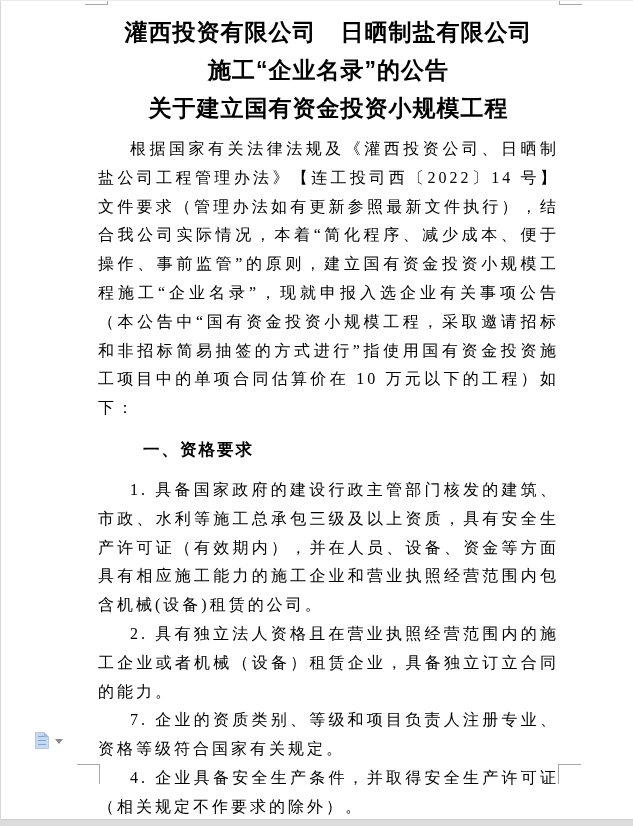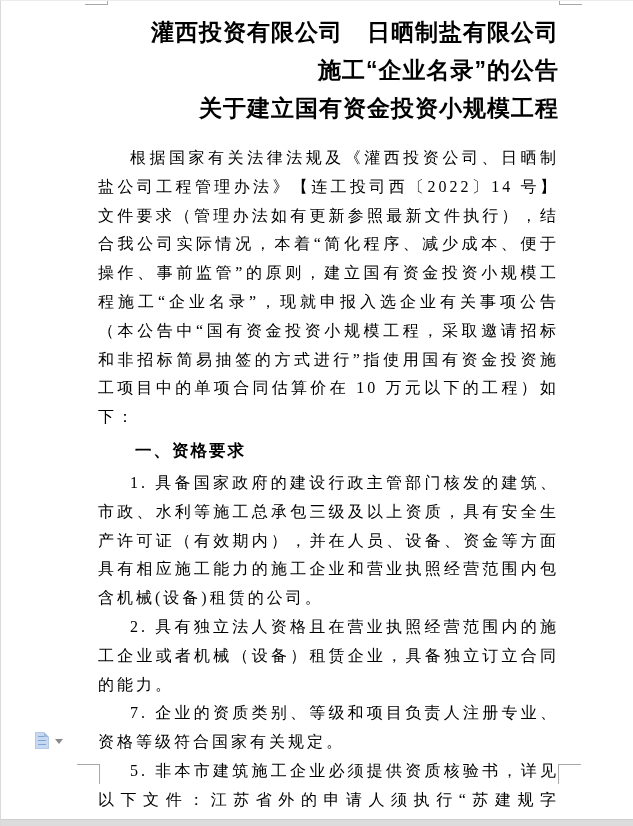--- a/index.html
+++ b/index.html
@@ -13,26 +13,26 @@
   
   .crop{position:absolute;}
   .crop.tl{left:84px;top:0;width:22px;height:3px;border-bottom:1px solid #a8a8a8;border-right:1px solid #a8a8a8;}
   .crop.tr{left:558px;top:0;width:22px;height:3px;border-bottom:1px solid #a8a8a8;border-left:1px solid #a8a8a8;}
   .crop.bl{left:76px;top:763px;width:22px;height:19px;border-top:1px solid #a8a8a8;border-right:1px solid #a8a8a8;}
   .crop.br{left:557px;top:763px;width:22px;height:19px;border-top:1px solid #a8a8a8;border-left:1px solid #a8a8a8;}
   .bottom-band{position:absolute;left:0;right:0;bottom:0;height:6px;background:#dcdcdc;border-top:1px solid #cfcfcf;}
   
   .doc-area{position:absolute;left:97px;top:12px;width:461px;}
   .title{font-family:"Liberation Sans","DejaVu Sans",sans-serif;font-weight:bold;
-         font-size:23px;line-height:38px;text-align:right;letter-spacing:1px;}
+         font-size:23px;line-height:38px;text-align:center;letter-spacing:1px;}
   .para{font-size:16px;line-height:28.8px;letter-spacing:3px;text-align:justify;
         text-indent:2em;margin:0;}
-  .intro{margin-top:17px;}
+  .intro{margin-top:8px;}
   .heading{font-family:"Liberation Sans","DejaVu Sans",sans-serif;font-weight:bold;
-           font-size:16.5px;line-height:29px;letter-spacing:2px;text-indent:2em;margin:4px;}
+           font-size:16.5px;line-height:29px;letter-spacing:2px;text-indent:2em;margin:12px;}
   
   .margin-btn{position:absolute;left:34px;top:731px;display:flex;align-items:flex-start;cursor:pointer;}
   .sheet{position:relative;width:14px;height:17px;background:#c7d9f1;border:1px solid #b3c9e6;box-sizing:border-box;}
   .sheet .lines{position:absolute;left:2px;right:2px;top:3px;bottom:2px;
     background:repeating-linear-gradient(to bottom,#7fa3d2 0 1px,transparent 1px 4px);}
   .sheet .fold{position:absolute;right:-1px;top:-1px;width:0;height:0;
     border-left:5px solid #9cb8dd;border-top:5px solid #ffffff;}
   .arrow{width:0;height:0;margin:7px 0 0 6px;
     border-left:4px solid transparent;border-right:4px solid transparent;border-top:5px solid #8a8a8a;}
 </style>
@@ -50,20 +50,21 @@
     <div class="title">
       <div>灌西投资有限公司　日晒制盐有限公司</div>
       <div>施工“企业名录”的公告</div>
       <div>关于建立国有资金投资小规模工程</div>
     </div>
     <p class="para intro">根据国家有关法律法规及《灌西投资公司、日晒制盐公司工程管理办法》【连工投司西〔2022〕14 号】文件要求（管理办法如有更新参照最新文件执行），结合我公司实际情况，本着“简化程序、减少成本、便于操作、事前监管”的原则，建立国有资金投资小规模工程施工“企业名录”，现就申报入选企业有关事项公告（本公告中“国有资金投资小规模工程，采取邀请招标和非招标简易抽签的方式进行”指使用国有资金投资施工项目中的单项合同估算价在 10 万元以下的工程）如下：</p>
     <p class="heading">一、资格要求</p>
     <p class="para">1. 具备国家政府的建设行政主管部门核发的建筑、市政、水利等施工总承包三级及以上资质，具有安全生产许可证（有效期内），并在人员、设备、资金等方面具有相应施工能力的施工企业和营业执照经营范围内包含机械(设备)租赁的公司。</p>
     <p class="para">2. 具有独立法人资格且在营业执照经营范围内的施工企业或者机械（设备）租赁企业，具备独立订立合同的能力。</p>
     <p class="para">7. 企业的资质类别、等级和项目负责人注册专业、资格等级符合国家有关规定。</p>
+    <p class="para">4. 企业具备安全生产条件，并取得安全生产许可证（相关规定不作要求的除外）。</p>
     <p class="para">5. 非本市建筑施工企业必须提供资质核验书，详见以下文件：江苏省外的申请人须执行“苏建规字【2010】7 号”、“苏建建管【2013】572 号”文件。</p>
   </div>
 
   <div class="margin-btn">
     <span class="sheet">
       <span class="lines"></span>
       <span class="fold"></span>
     </span>
     <span class="arrow"></span>
   </div>

